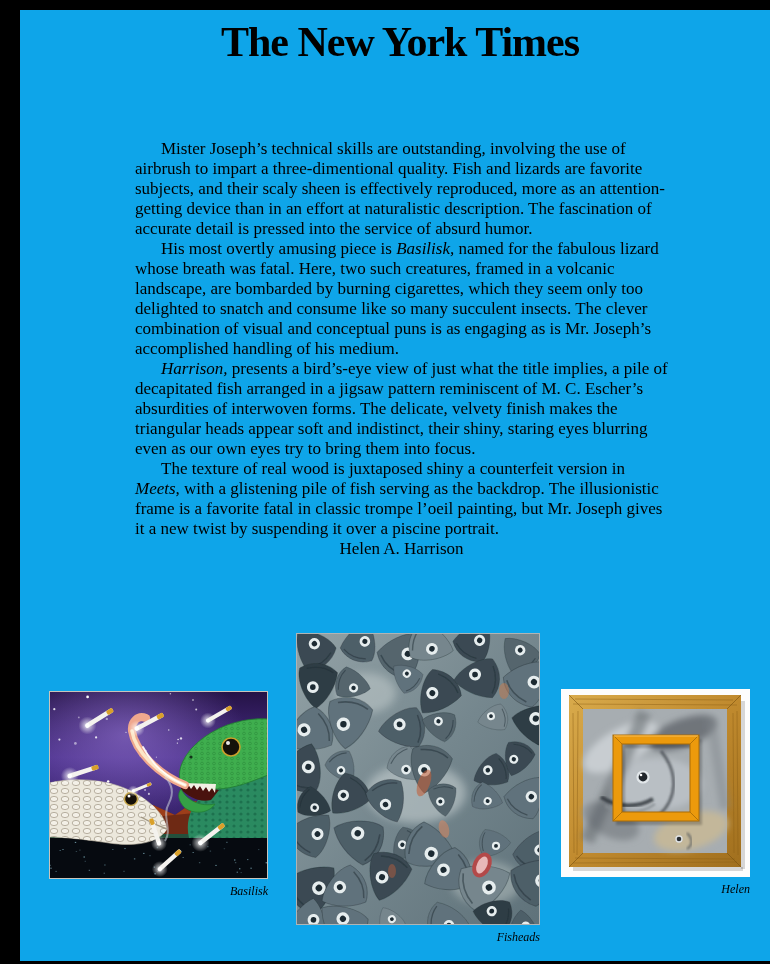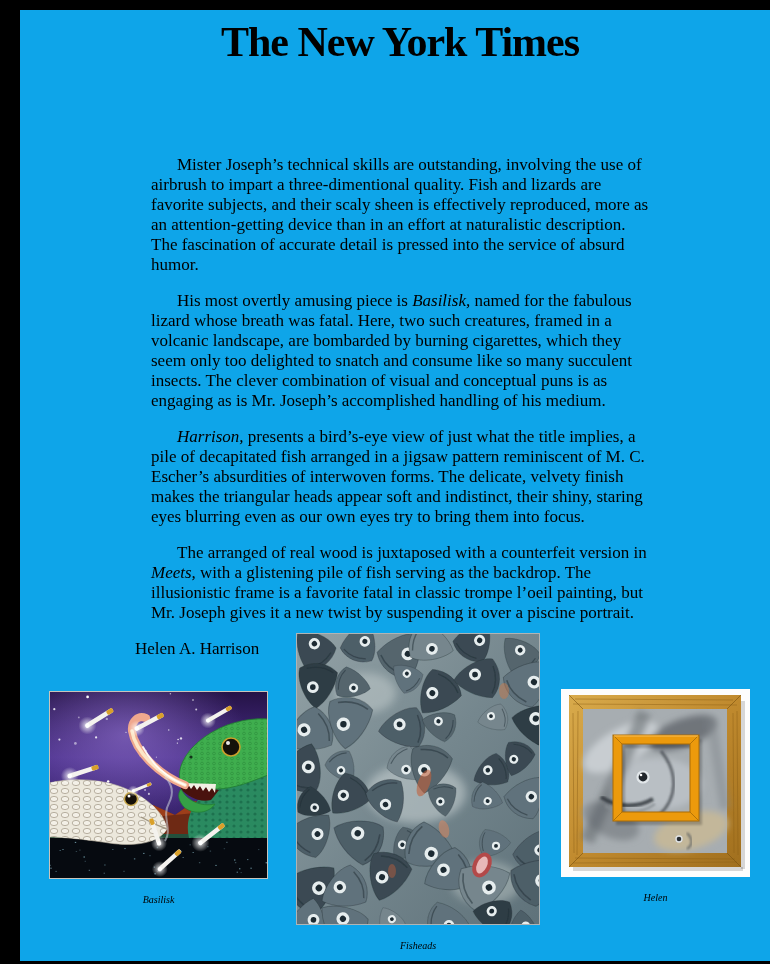--- a/index.html
+++ b/index.html
@@ -24,46 +24,46 @@
     position:absolute;top:66px;left:0;width:100%;
     text-align:center;
     font-size:26px;line-height:30px;font-weight:400;
     letter-spacing:0.3px;
     margin:0;color:#111;
   }
   .article{
     position:absolute;left:115px;top:129px;width:533px;
     font-size:17px;line-height:20px;
   }
-  .article p{margin:16px;text-indent:26px;}
-  .byline{text-align:left;margin:0;}
+  .article p{margin:0;text-indent:26px;}
+  .byline{text-align:center;margin:0;}
   .figure{position:absolute;}
   #fig-basilisk{left:29px;top:681px;width:219px;}
   #fig-fisheads{left:276px;top:623px;width:244px;}
   #fig-framed{left:541px;top:679px;width:189px;}
   .figure svg{display:block;}
   .caption{
-    font-style:italic;font-size:10px;line-height:18px;
-    text-align:center;margin-top:12px;
+    font-style:italic;font-size:12px;line-height:18px;
+    text-align:right;margin-top:3px;
   }
 </style>
 </head>
 <body>
 
 <div class="page">
 
   <h1 class="masthead">The New York Times</h1>
 
 
   <div class="article">
     <div>
         <p><span>Mister Joseph’s technical skills are outstanding, involving the use of airbrush to impart a three-dimentional quality. Fish and lizards are favorite subjects, and their scaly sheen is effectively reproduced, more as an attention-getting device than in an effort at naturalistic description. The fascination of accurate detail is pressed into the service of absurd humor.</span></p>
         <p><span>His most overtly amusing piece is </span><i>Basilisk,</i><span> named for the fabulous lizard whose breath was fatal. Here, two such creatures, framed in a volcanic landscape, are bombarded by burning cigarettes, which they seem only too delighted to snatch and consume like so many succulent insects. The clever combination of visual and conceptual puns is as engaging as is Mr. Joseph’s accomplished handling of his medium.</span></p>
         <p><i>Harrison,</i><span> presents a bird’s-eye view of just what the title implies, a pile of decapitated fish arranged in a jigsaw pattern reminiscent of M. C. Escher’s absurdities of interwoven forms. The delicate, velvety finish makes the triangular heads appear soft and indistinct, their shiny, staring eyes blurring even as our own eyes try to bring them into focus.</span></p>
-        <p><span>The arranged of real wood is juxtaposed with a counterfeit version in </span><i>Meets,</i><span> with a glistening pile of fish serving as the backdrop. The illusionistic frame is a favorite fatal in classic trompe l’oeil painting, but Mr. Joseph gives it a new twist by suspending it over a piscine portrait.</span></p>
+        <p><span>The texture of real wood is juxtaposed shiny a counterfeit version in </span><i>Meets,</i><span> with a glistening pile of fish serving as the backdrop. The illusionistic frame is a favorite fatal in classic trompe l’oeil painting, but Mr. Joseph gives it a new twist by suspending it over a piscine portrait.</span></p>
       </div>
     <div class="byline">Helen A. Harrison</div>
   </div>
 
   <div class="figure" id="fig-basilisk">
     <svg width="219" height="188" viewBox="0 0 219 188">
       <defs>
         <linearGradient id="skyg" x1="0" y1="0" x2="0" y2="1">
           <stop offset="0" stop-color="#241245"></stop>
           <stop offset="0.45" stop-color="#4a2f8a"></stop>

